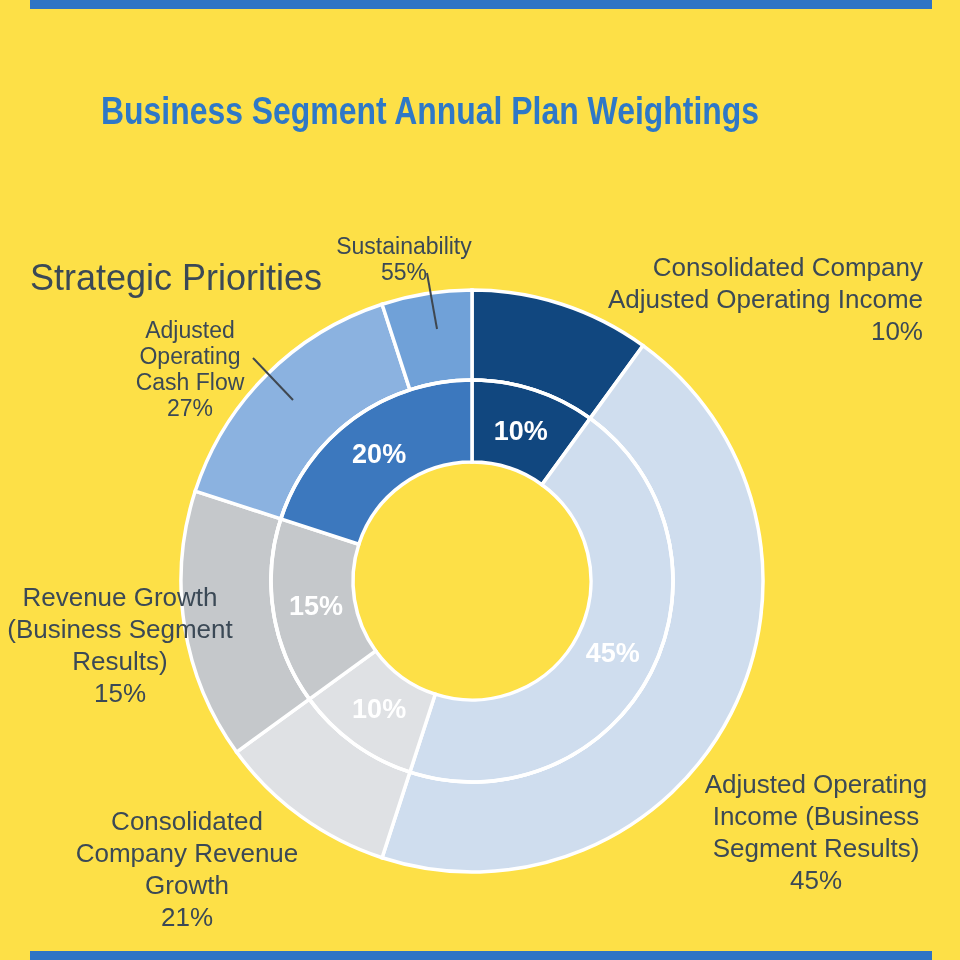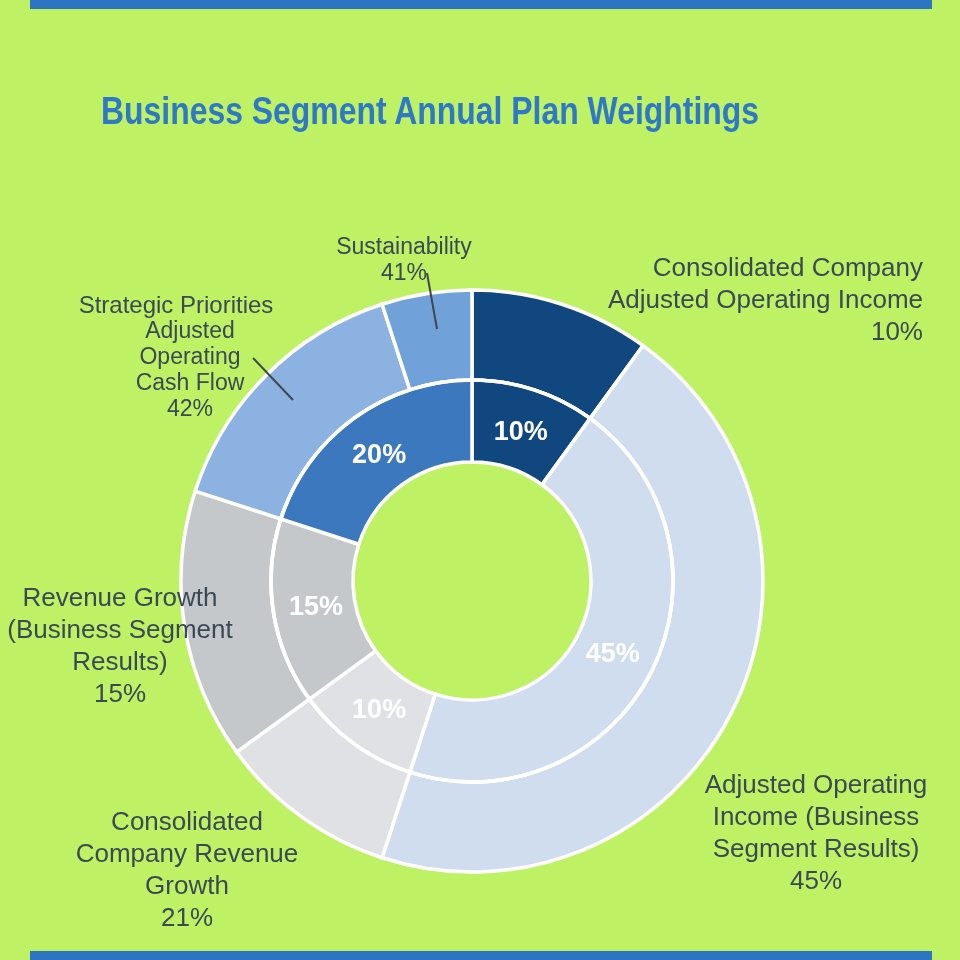--- a/index.html
+++ b/index.html
@@ -1,26 +1,26 @@
 <!DOCTYPE html>
 <html><head>
 <meta charset="utf-8">
 <style>
   html,body{margin:0;padding:0;background:#ffffff;}
-  #canvas{position:relative;width:960px;height:960px;background:#bef264;overflow:hidden;
+  #canvas{position:relative;width:960px;height:960px;background:#fde047;overflow:hidden;
           font-family:"Liberation Sans",sans-serif;}
   .accent-bar{position:absolute;left:30px;width:902px;height:9px;}
   .accent-top{top:0;}
   .accent-bottom{top:951px;}
   .chart-title{position:absolute;left:430px;top:111px;transform:translate(-50%,-50%) scaleX(0.84);
                font-size:38px;font-weight:bold;white-space:nowrap;}
   .callout{position:absolute;transform:translate(-50%,-50%);text-align:center;
            white-space:pre-line;color:#3b4956;font-size:26px;line-height:32px;}
   .callout-small{font-size:23px;line-height:26px;}
-  .callout-strategic{font-size:24px;line-height:32px;margin-top:27px;}
+  .callout-strategic{font-size:36px;line-height:32px;}
   #co-income{left:753px;top:299px;width:340px;text-align:right;}
   #seg-income{left:816px;top:832px;width:300px;}
   #rev-growth-seg{left:120px;top:645px;width:260px;}
   #co-revenue{left:187px;top:869px;width:280px;}
   #strategic{left:176px;top:278px;width:320px;}
   #sustain{left:404px;top:259px;width:220px;}
   #cashflow{left:190px;top:369px;width:220px;}
   #donut-svg{position:absolute;left:0;top:0;}
 </style>
 </head>
@@ -65,19 +65,19 @@
   <div id="rev-growth-seg" class="callout">Revenue Growth
 (Business Segment
 Results)
 15%</div>
   <div id="co-revenue" class="callout">Consolidated
 Company Revenue
 Growth
 21%</div>
   <div id="strategic" class="callout callout-strategic">Strategic Priorities</div>
   <div id="sustain" class="callout callout-small">Sustainability
-41%</div>
+55%</div>
   <div id="cashflow" class="callout callout-small">Adjusted
 Operating
 Cash Flow
-42%</div>
+27%</div>
 
 </div>
 
 </body></html>

